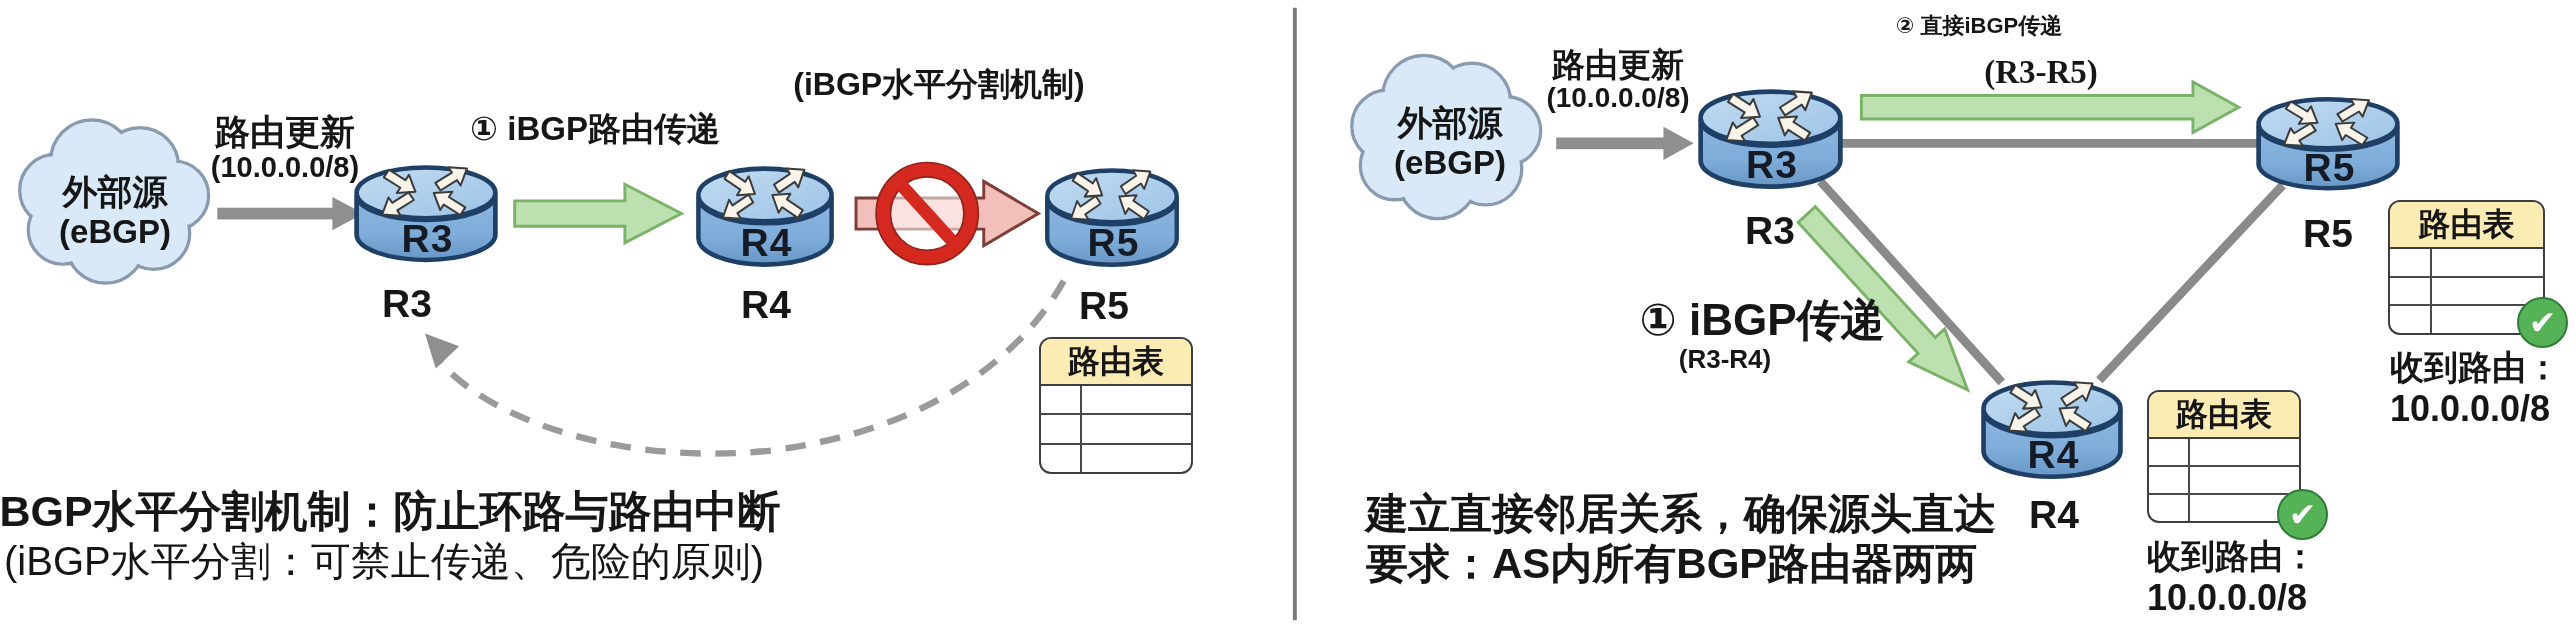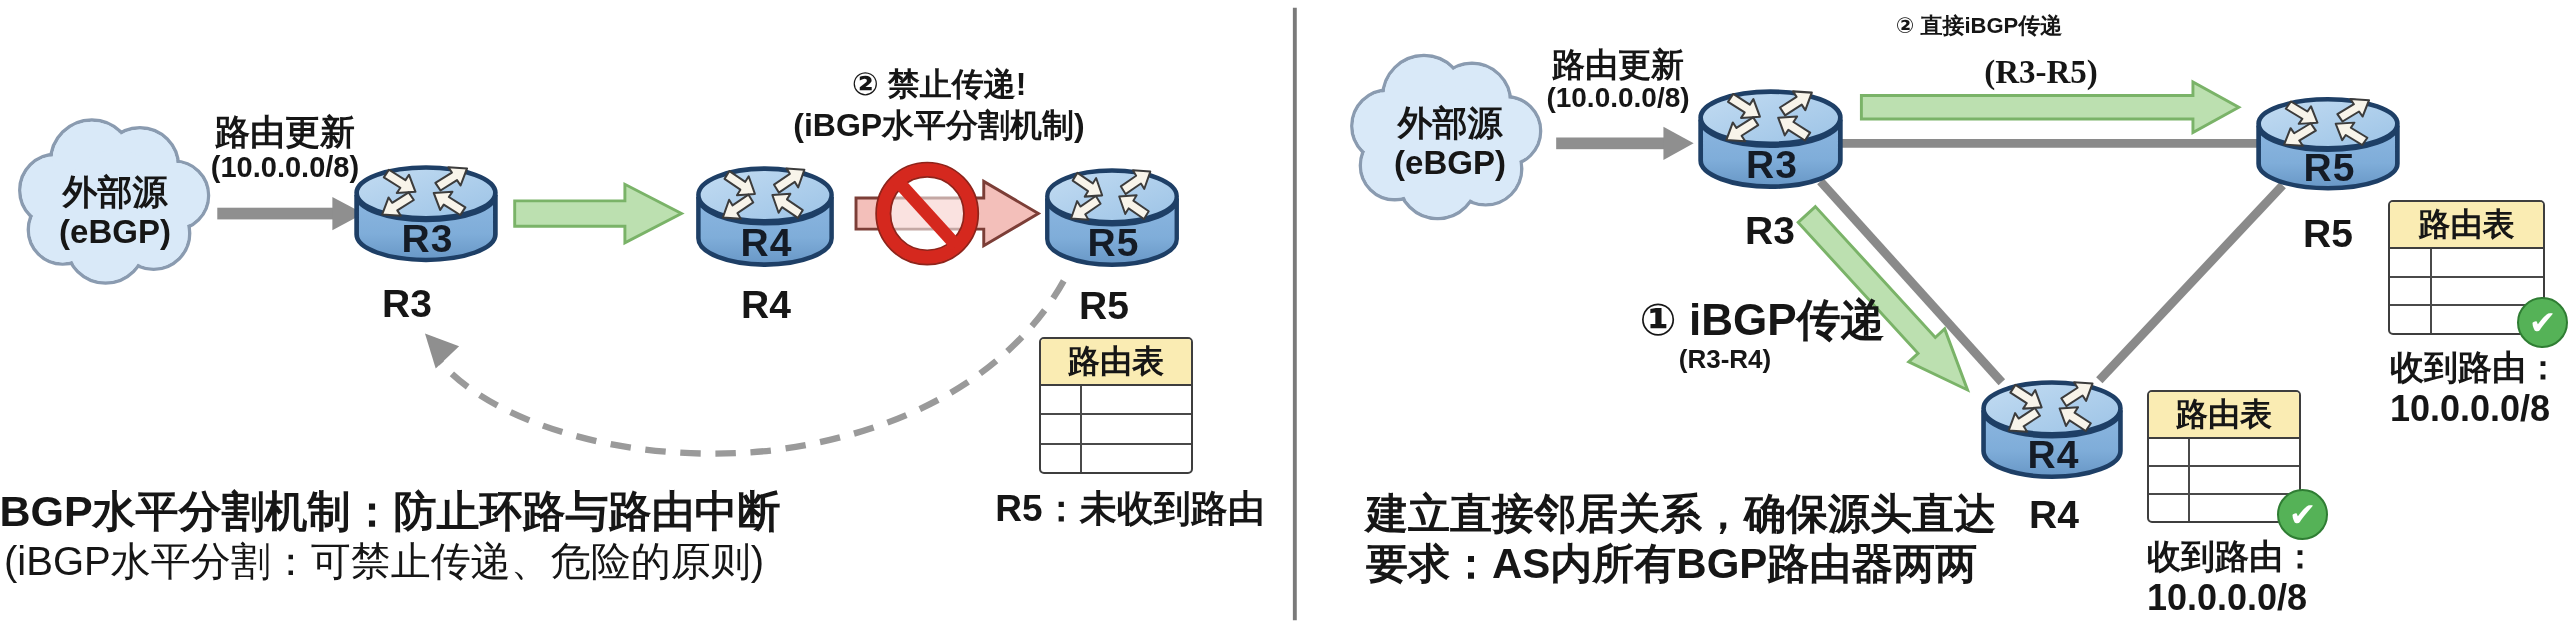--- a/index.html
+++ b/index.html
@@ -14,21 +14,21 @@
   .b{font-weight:bold;}
   
   .router{position:absolute;}
   .router svg{position:absolute;left:0;top:0;width:100%;height:100%;overflow:visible;}
   .rlabel{
     position:absolute;left:51%;top:72%;transform:translate(-50%,-50%);
     font-weight:bold;font-size:39px;color:#141b26;letter-spacing:1px;
   }
   
   .rtable{
-    position:absolute;background:#fff;border:2.9px solid #3e3e3e;border-radius:5px;
+    position:absolute;background:#fff;border:2.9px solid #3e3e3e;border-radius:12px;
     overflow:hidden;box-sizing:border-box;display:flex;flex-direction:column;
   }
   .rt-hd{
     background:#faecb3;border-bottom:2.9px solid #3e3e3e;
     display:flex;align-items:center;justify-content:center;
     font-weight:bold;font-size:32px;color:#161616;flex:0 0 45px;
   }
   .rt-bd{flex:1;display:flex;flex-direction:column;}
   .rt-row{flex:1;display:flex;border-top:2px solid #4a4a4a;}
   .rt-row:first-child{border-top:none;}
@@ -158,23 +158,23 @@
   <div class="t ctr b" style="left:115px;top:172px;font-size:35px;line-height:1.16;">
     <div>外部源</div>
     <div style="font-size:33px;">(eBGP)</div>
   </div>
 
   <div class="t ctr b" style="left:285px;top:113px;line-height:1.1;">
     <div style="font-size:35px;">路由更新</div>
     <div style="font-size:29px;">(10.0.0.0/8)</div>
   </div>
 
+  <div class="t ctr b" style="left:595px;top:109px;font-size:33px;">① iBGP路由传递</div>
 
   <div class="t ctr b" style="left:939px;top:64px;font-size:32px;line-height:1.27;">
-    <div>② 禁止传递!</div>
     <div>(iBGP水平分割机制)</div>
   </div>
 
   <div class="router" style="left:351px;top:162px;width:150px;height:107px;">
     <svg viewBox="0 0 160 118" preserveAspectRatio="none">
         <use href="#routerSym"></use>
       </svg>
     <span class="rlabel">R3</span>
   </div>
   <div class="router" style="left:693px;top:163px;width:144px;height:111px;">
@@ -205,21 +205,20 @@
           <div class="rt-c1"></div>
           <div class="rt-c2"></div>
         </div>
       <div class="rt-row">
           <div class="rt-c1"></div>
           <div class="rt-c2"></div>
         </div>
     </div>
   </div>
 
-  <div class="t ctr b" style="left:1130px;top:487px;font-size:37px;">R5：未收到路由</div>
 
   <div class="t ctr" style="left:384px;top:485px;line-height:1.22;">
     <div class="b" style="font-size:43px;">iBGP水平分割机制：防止环路与路由中断</div>
     <div style="font-size:40px;">(iBGP水平分割：可禁止传递、危险的原则)</div>
   </div>
 
   <div class="t ctr b" style="left:1450px;top:103px;font-size:35px;line-height:1.16;">
     <div>外部源</div>
     <div style="font-size:33px;">(eBGP)</div>
   </div>

